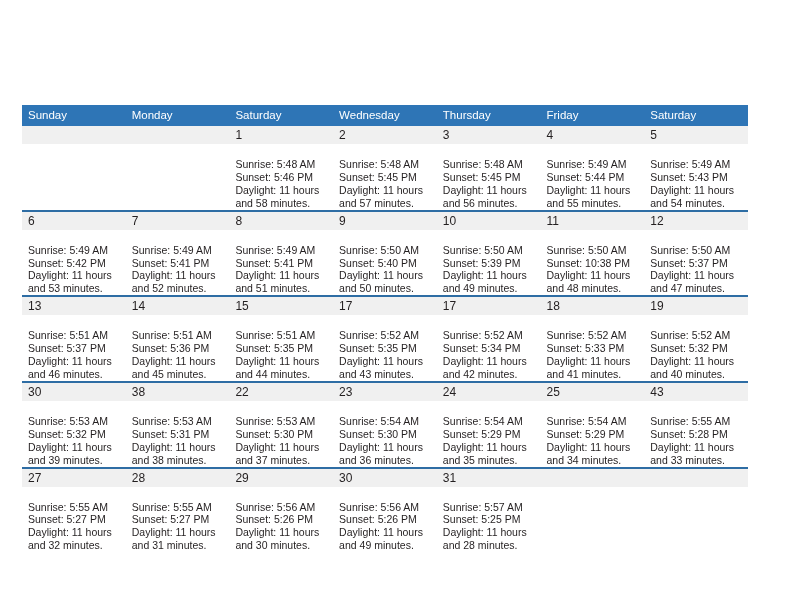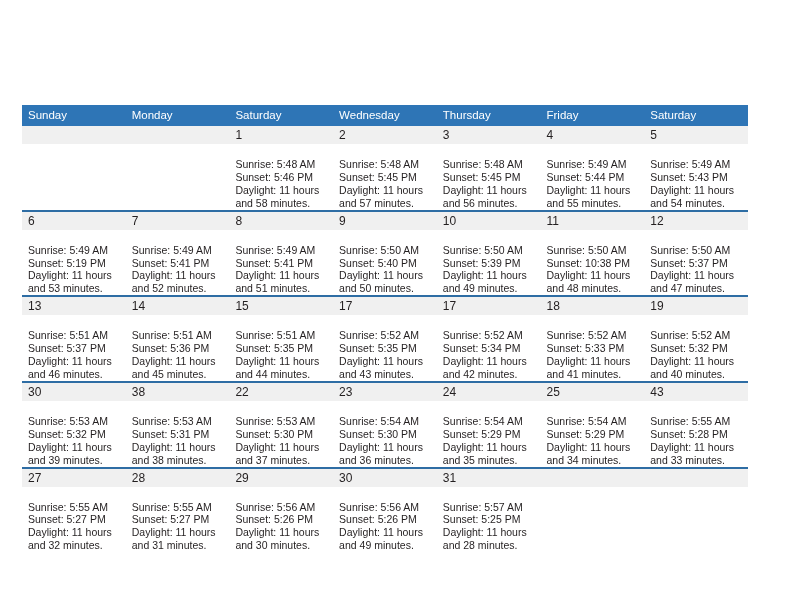--- a/index.html
+++ b/index.html
@@ -218,21 +218,21 @@
             <div>and 54 minutes.</div>
           </div>
         </td>
       </tr>
 
       <tr>
         <td>
           <div class="daynum">6</div>
           <div class="details">
             <div>Sunrise: 5:49 AM</div>
-            <div>Sunset: 5:19 PM</div>
+            <div>Sunset: 5:42 PM</div>
             <div>Daylight: 11 hours</div>
             <div>and 53 minutes.</div>
           </div>
         </td>
         <td>
           <div class="daynum">7</div>
           <div class="details">
             <div>Sunrise: 5:49 AM</div>
             <div>Sunset: 5:41 PM</div>
             <div>Daylight: 11 hours</div>

